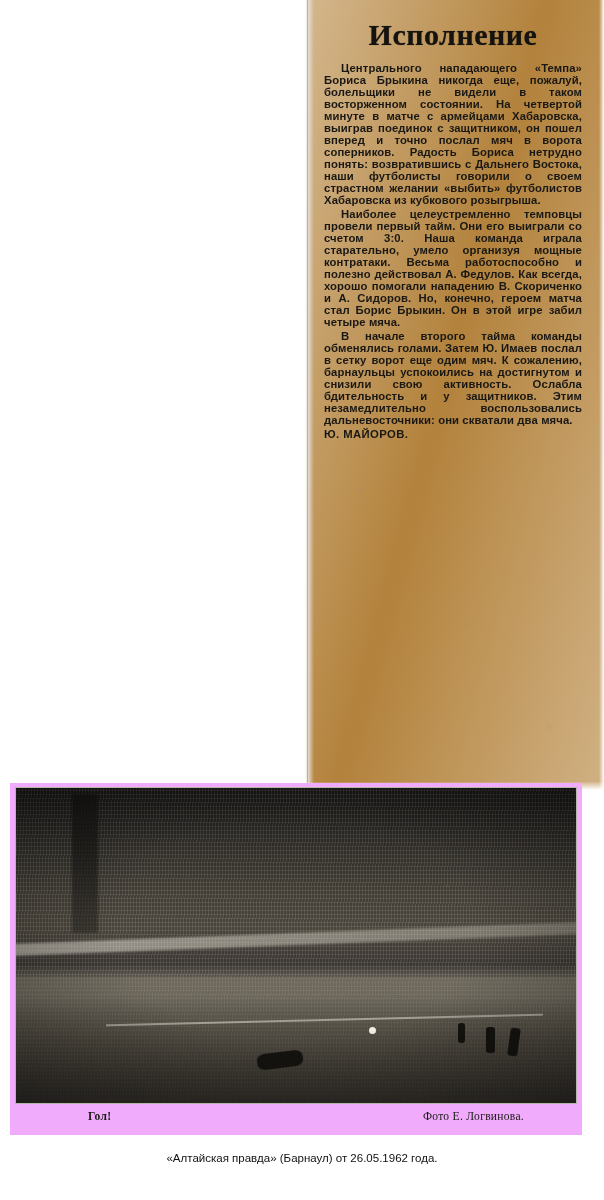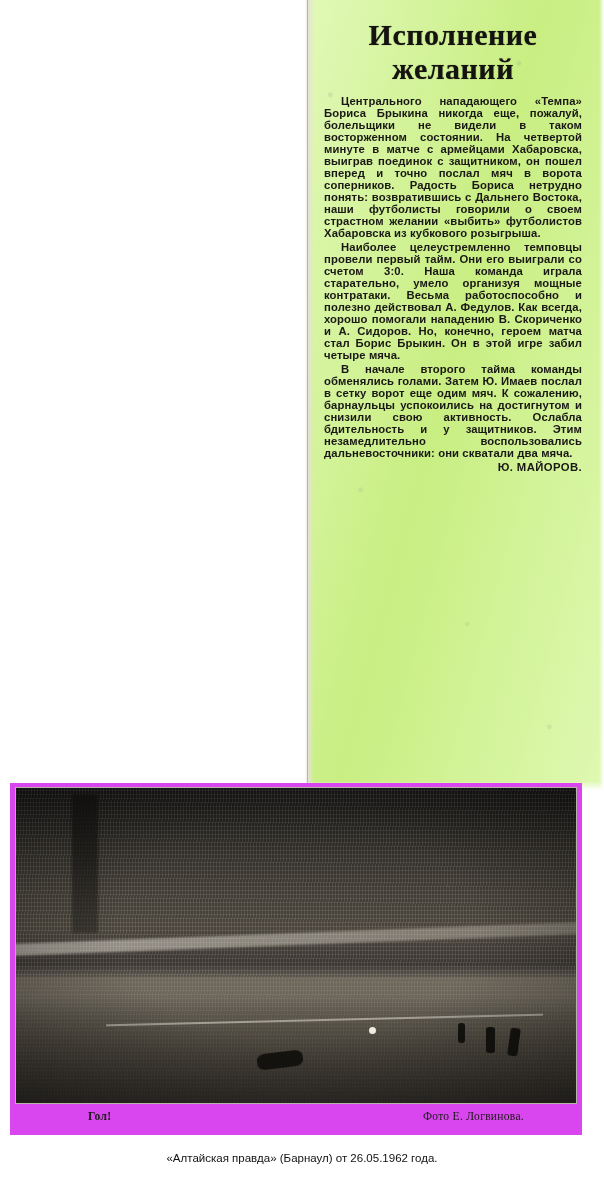--- a/index.html
+++ b/index.html
@@ -15,21 +15,21 @@
     overflow: hidden;
   }
 
   
   .clipping {
     position: absolute;
     left: 300px;
     top: 0px;
     width: 304px;
     height: 790px;
-    background: #bef264;
+    background: #a16207;
     overflow: hidden;
   }
   .clipping::before {
     
     content: "";
     position: absolute;
     inset: 0;
     background:
       radial-gradient(circle at 10% 12%, rgba(160,150,140,0.20) 0 2px, transparent 3px),
       radial-gradient(circle at 38% 27%, rgba(160,150,140,0.16) 0 2px, transparent 3px),
@@ -98,35 +98,35 @@
     letter-spacing: 0.1px;
     color: #1a1814;
     filter: blur(0.12px);
   }
   .body-col p {
     margin: 0 0 2px 0;
     text-indent: 17px;
   }
   .signature {
     margin-top: 2px;
-    text-align: right;
+    text-align: left;
     font-family: "Liberation Sans", sans-serif;
     font-weight: bold;
     font-size: 11.3px;
     letter-spacing: 0.4px;
   }
 
   
   .photo-wrap {
     position: absolute;
     left: 10px;
     top: 783px;
     width: 572px;
     height: 352px;
-    background: #d946ef;
+    background: #f0abfc;
     padding: 0;
   }
   .photo-frame {
     position: absolute;
     left: 6px; top: 5px;
     width: 560px;
     height: 315px;
     background: #2a2a2a;
     overflow: hidden;
     box-shadow: 0 0 0 1px #b9b2a8;
@@ -258,21 +258,20 @@
 <body>
 
 <div class="clipping">
   <div class="tear-left"></div>
   <div class="tear-right"></div>
   <div class="tear-bottom"></div>
 
   <div class="article">
     <h1 class="headline">
       <span>Исполнение</span>
-      <span class="l2">желаний</span>
     </h1>
 
     <div class="body-col">
       <p>Центрального нападающего «Темпа» Бориса Брыкина никогда еще, пожалуй, болельщики не видели в таком восторженном состоянии. На четвертой минуте в матче с армейцами Хабаровска, выиграв поединок с защитником, он пошел вперед и точно послал мяч в ворота соперников. Радость Бориса нетрудно понять: возвратившись с Дальнего Востока, наши футболисты говорили о своем страстном желании «выбить» футболистов Хабаровска из кубкового розыгрыша.</p>
       <p>Наиболее целеустремленно темповцы провели первый тайм. Они его выиграли со счетом 3:0. Наша команда играла старательно, умело организуя мощные контратаки. Весьма работоспособно и полезно действовал А. Федулов. Как всегда, хорошо помогали нападению В. Скориченко и А. Сидоров. Но, конечно, героем матча стал Борис Брыкин. Он в этой игре забил четыре мяча.</p>
       <p>В начале второго тайма команды обменялись голами. Затем Ю. Имаев послал в сетку ворот еще одим мяч. К сожалению, барнаульцы успокоились на достигнутом и снизили свою активность. Ослабла бдительность и у защитников. Этим незамедлительно воспользовались дальневосточники: они скватали два мяча.</p>
       <div class="signature">Ю. МАЙОРОВ.</div>
     </div>
   </div>
 </div>

